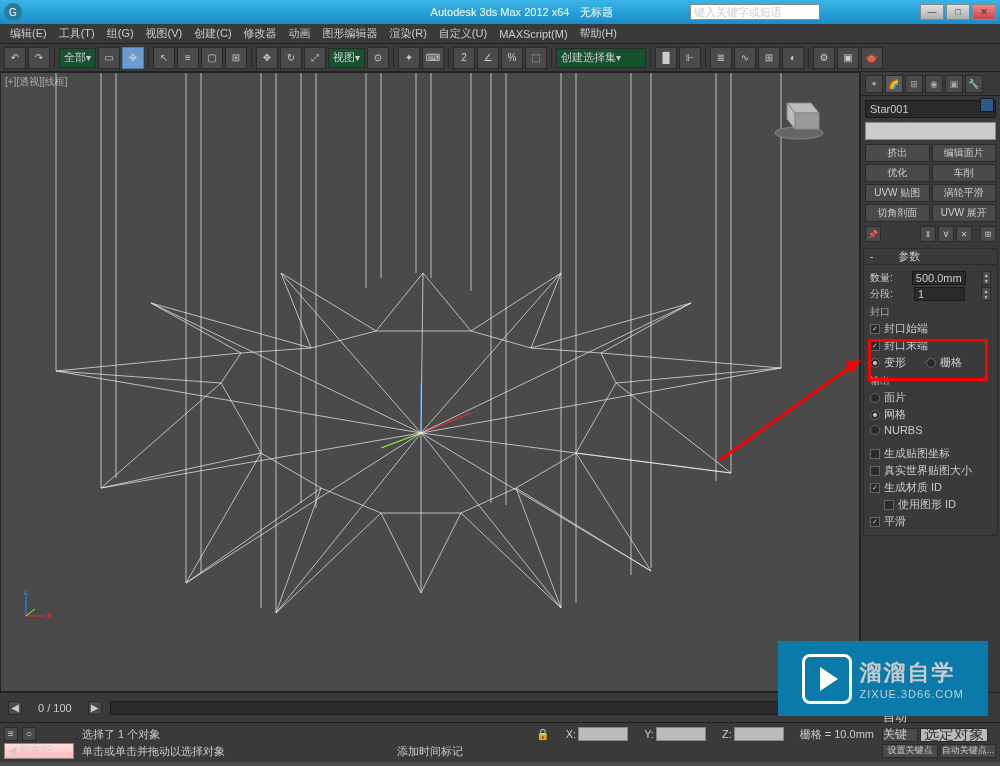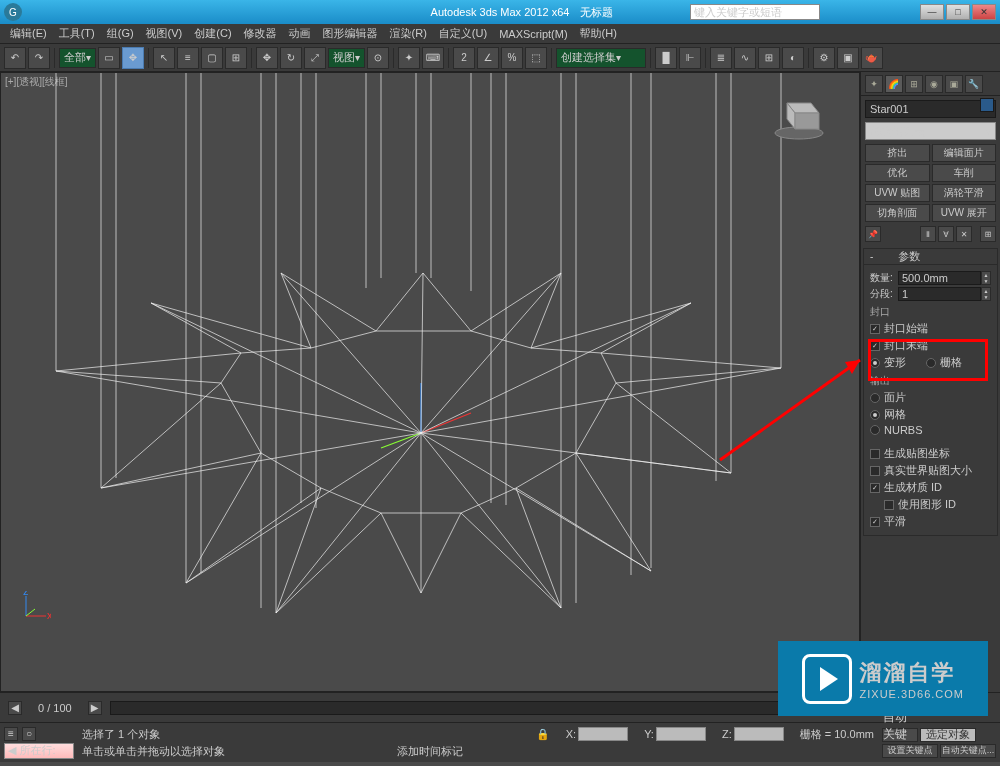--- a/index.html
+++ b/index.html
@@ -33,21 +33,21 @@
 .btn-grid{display:grid;grid-template-columns:1fr 1fr;gap:2px;padding:2px 4px}
 .pbtn{height:18px;background:#4a4a4a;border:1px solid #2a2a2a;display:flex;align-items:center;justify-content:center;font-size:10px;cursor:pointer}
 .mod-list{margin:4px;height:60px;background:#5a6a7a;border:1px solid #2a2a2a}
 .mod-item{padding:2px 6px;font-size:10px}
 .mod-item.sel{background:#3a5a8a}
 .mod-tools{display:flex;gap:2px;padding:2px 4px;align-items:center}
 .mtool{width:16px;height:16px;background:#4a4a4a;border:1px solid #2a2a2a;font-size:8px;display:flex;align-items:center;justify-content:center}
 .rollout{margin:4px 2px;border:1px solid #2a2a2a}
 .rollout-hdr{height:16px;background:#3a3a3a;display:flex;align-items:center;padding:0 6px;font-size:10px;border-bottom:1px solid #2a2a2a}
 .rollout-body{padding:4px 6px;background:#3a3a3a}
-.param-row{display:flex;align-items:center;gap:0;margin:2px 0}
+.param-row{display:flex;align-items:center;gap:16px;margin:2px 0}
 .param-label{font-size:10px;width:28px}
 .param-input{flex:1;height:14px;background:#2a2a2a;border:1px solid #1a1a1a;padding:0 3px;font-size:9px;display:flex;align-items:center}
 .spinner{width:10px;height:14px;background:#4a4a4a;border:1px solid #2a2a2a;display:flex;flex-direction:column}
 .spin-half{flex:1;display:flex;align-items:center;justify-content:center;font-size:5px}
 .chk-row{display:flex;align-items:center;gap:4px;margin:2px 0;font-size:10px}
 .chk{width:10px;height:10px;background:#2a2a2a;border:1px solid #666;display:flex;align-items:center;justify-content:center;font-size:7px}
 .radio{width:10px;height:10px;border-radius:50%;background:#2a2a2a;border:1px solid #666;display:flex;align-items:center;justify-content:center}
 .radio.checked::after{content:"";width:4px;height:4px;border-radius:50%;background:#ccc}
 .grp-label{font-size:10px;margin:4px 0 2px;color:#aaa}
 .highlight{position:absolute;border:3px solid red;pointer-events:none}
@@ -367,21 +367,21 @@
       <span>栅格 = 10.0mm</span>
     </div>
     <div style="display:flex;gap:12px;align-items:center">
       <span>单击或单击并拖动以选择对象</span>
       <span style="margin-left:160px">添加时间标记</span>
     </div>
   </div>
   <div style="display:flex;flex-direction:column;gap:2px">
     <div style="display:flex;gap:2px">
       <div class="pbtn" style="width:36px;height:14px;font-size:12px">自动关键点</div>
-      <div class="pbtn" style="width:56px;height:14px;font-size:11px;background:#bbb;color:#333">选定对象</div>
+      <div class="pbtn" style="width:68px;height:14px;font-size:15px;background:#bbb;color:#333">选定对象</div>
     </div>
     <div style="display:flex;gap:2px">
       <div class="pbtn" style="width:56px;height:14px;font-size:9px">设置关键点</div>
       <div class="pbtn" style="width:56px;height:14px;font-size:9px">自动关键点...</div>
     </div>
   </div>
 </div>
 
 <div class="highlight" style="top:339px;right:12px;width:120px;height:42px"></div>
 <svg class="arrow" style="top:340px;left:700px;width:180px;height:130px">

